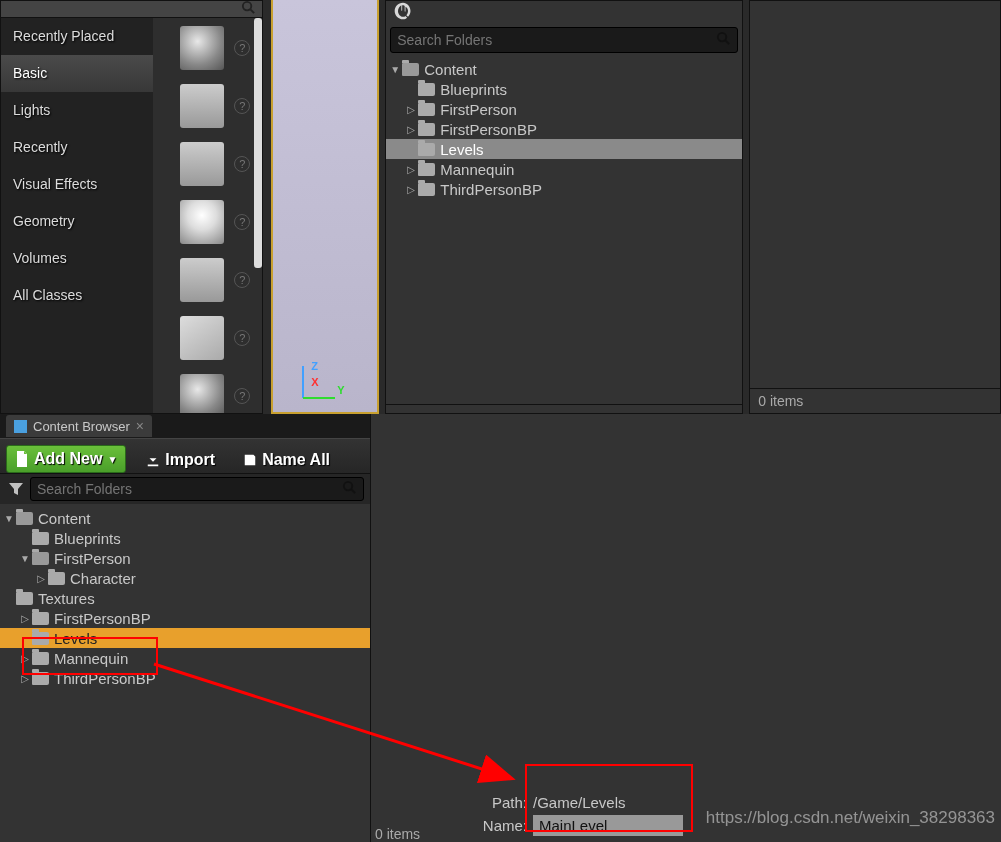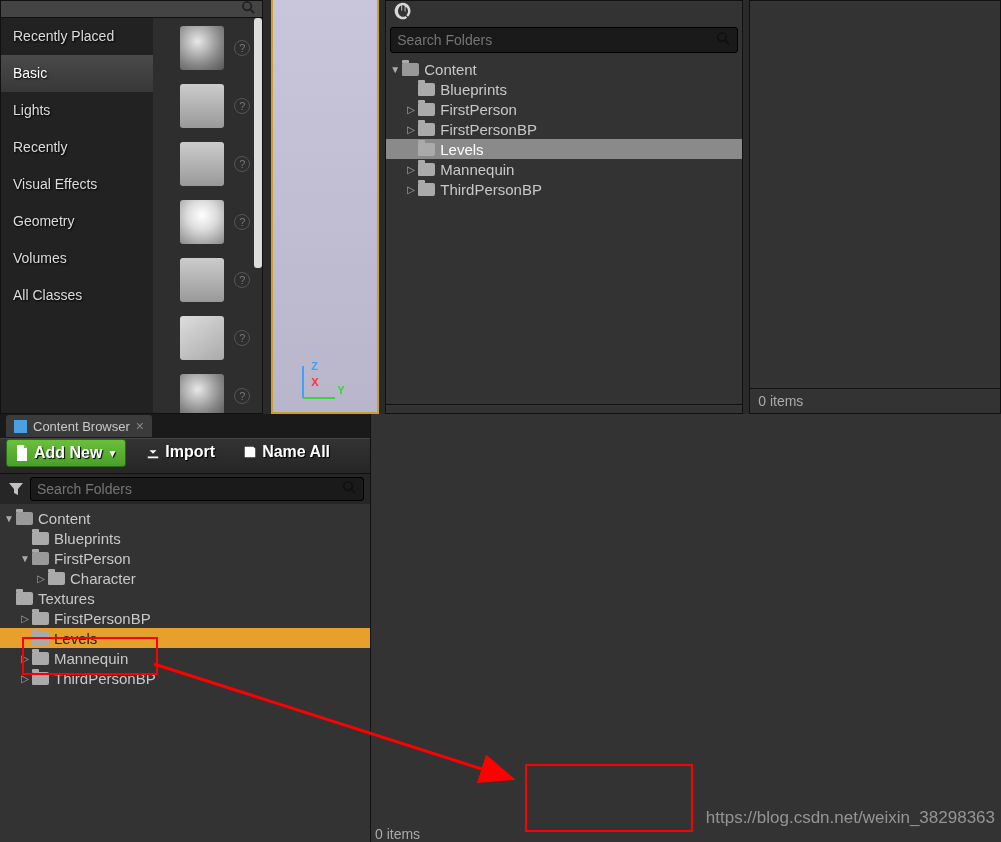--- a/index.html
+++ b/index.html
@@ -41,21 +41,21 @@
 .folder-icon{width:17px;height:13px;background:#aaa;border-radius:1px 2px 2px 1px;margin:0 5px 0 2px;position:relative;flex-shrink:0}
 .folder-icon::before{content:"";position:absolute;top:-3px;left:0;width:7px;height:3px;background:#aaa;border-radius:1px 1px 0 0}
 .folder-icon.open{background:#999}
 .items-footer{padding:4px 8px;font-size:14px;color:#aaa;border-top:1px solid #111}
 .bottom-area{flex:1;display:flex;background:#2a2a2a}
 .cb-left{width:370px;display:flex;flex-direction:column}
 .tab-bar{height:24px;background:#1a1a1a;display:flex;align-items:center;padding-left:6px;gap:6px}
 .tab{background:#3b3b3b;height:22px;display:flex;align-items:center;padding:0 8px;border-radius:3px 3px 0 0;font-size:13px;gap:6px}
 .tab .grid-ic{width:13px;height:13px;background:#4aa0e0}
 .tab .close{color:#888;font-size:14px}
-.toolbar{height:36px;background:linear-gradient(#333,#262626);display:flex;align-items:flex-start;padding:0 6px;gap:12px;border-top:1px solid #444;border-bottom:1px solid #111}
+.toolbar{height:36px;background:linear-gradient(#333,#262626);display:flex;align-items:flex-end;padding:0 6px;gap:12px;border-top:1px solid #444;border-bottom:1px solid #111}
 .btn{display:flex;align-items:center;gap:5px;font-size:16px;font-weight:bold;color:#fff;text-shadow:1px 1px 1px #000;cursor:pointer;padding:4px 8px}
 .btn.addnew{background:linear-gradient(#6abf3a,#4a9f2a);border:1px solid #2a6a1a;border-radius:3px;height:28px}
 .btn .ic{width:14px;height:16px}
 .caret{font-size:10px}
 .src-row{height:30px;display:flex;align-items:center;padding:3px 6px;gap:4px;background:#262626}
 .filter-ic{width:20px;height:20px;color:#c0c0c0}
 .src-row .sbox{flex:1;background:#1a1a1a;border:1px solid #000;border-radius:3px;height:24px;display:flex;align-items:center;padding:0 6px}
 .src-row input{flex:1;background:transparent;border:none;color:#b8b8b8;font-size:14px;outline:none}
 .cb-tree{flex:1;background:#333;font-size:15px;padding-top:4px;position:relative}
 .cb-tree .tree-row.sel-orange{background:#e8a02c;color:#222}
@@ -293,20 +293,30 @@
             <span>Mannequin</span>
           </div>
           <div class="tree-row" style="padding-left: 20px;">
             <span class="expander">▷</span>
             <span class="folder-icon"></span>
             <span>ThirdPersonBP</span>
           </div>
         </div>
     </div>
     <div class="cb-right">
+      <div class="path-zone">
+        <div class="path-row">
+          <span class="lbl">Path:</span>
+          <span class="path-val">/Game/Levels</span>
+        </div>
+        <div class="path-row">
+          <span class="lbl">Name:</span>
+          <input class="name-input" value="MainLevel" style="">
+        </div>
+      </div>
       <span class="watermark">https://blog.csdn.net/weixin_38298363</span>
       <span class="footer-items">0 items</span>
     </div>
   </div>
 </div>
 
 <div class="highlight-box" style="left:22px;top:637px;width:136px;height:38px"></div>
 
 <div class="highlight-box" style="left:525px;top:764px;width:168px;height:68px"></div>
 

